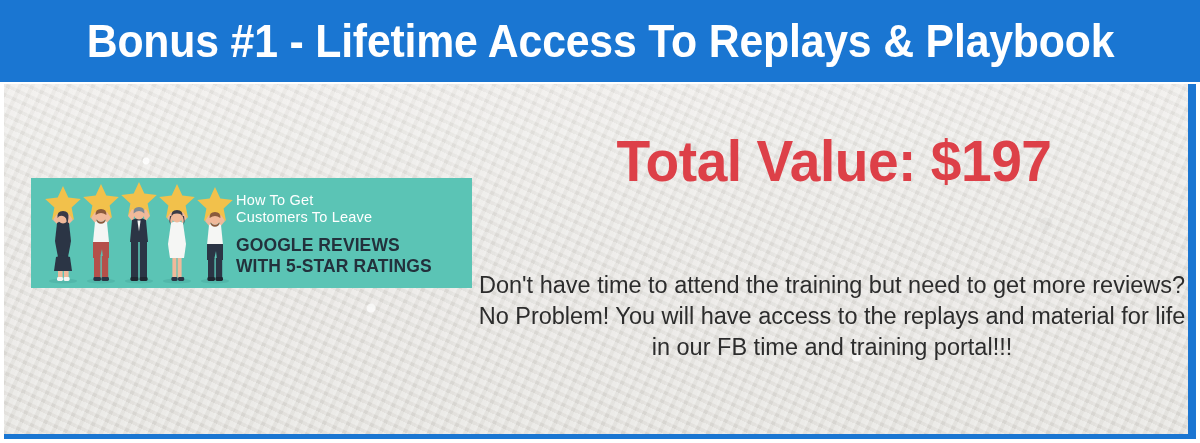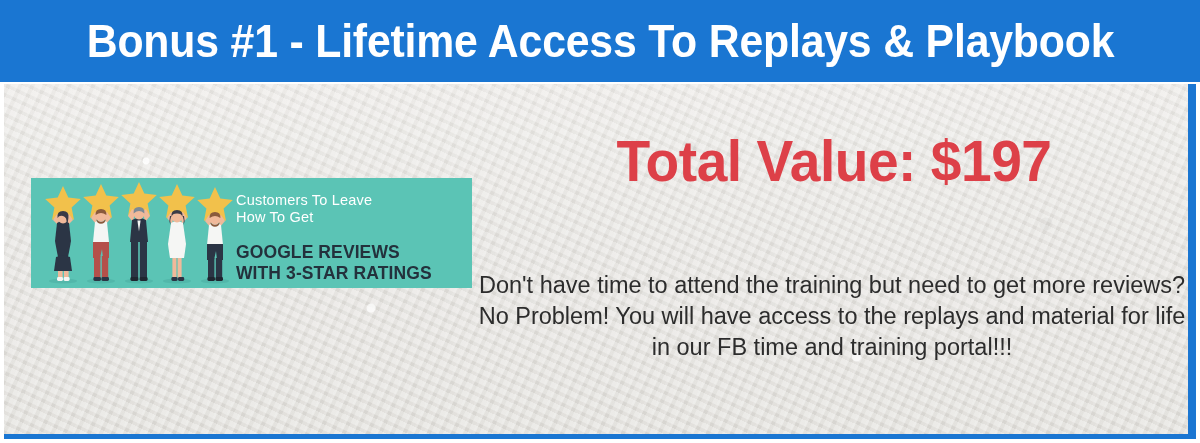--- a/index.html
+++ b/index.html
@@ -108,21 +108,21 @@
   }
   .thumb-line-bold {
     color: #23313c;
     font-family: "Liberation Sans", sans-serif;
     font-weight: bold;
     font-size: 17.5px;
     line-height: 20.5px;
     letter-spacing: 0.1px;
     white-space: nowrap;
   }
-  #thumb-bold-wrap { margin-top: 16px; }
+  #thumb-bold-wrap { margin-top: 9px; }
 
   
   #value-headline {
     position: absolute;
     left: 480px;
     top: 46px;
     width: 700px;
     text-align: center;
     color: #dd4048;
     font-family: "Liberation Sans", sans-serif;
@@ -240,25 +240,25 @@
             <circle cx="176" cy="41" r="5.4" fill="#f0b99a"></circle>
             <path d="M170.6 40 q-0.5 -6 5.4 -6 q5.9 0 5.4 6 q-3 -2 -5.4 -2 q-2.4 0 -5.4 2 Z" fill="#8a5a3c"></path>
             <path d="M171.4 44.5 q4.6 4.5 9.2 0 q-0.6 4.3 -4.6 4.3 q-4 0 -4.6 -4.3 Z" fill="#8a5a3c"></path>
             <rect x="168.4" y="99" width="7.6" height="4" rx="1.4" fill="#1f2630"></rect>
             <rect x="176.4" y="99" width="7.6" height="4" rx="1.4" fill="#1f2630"></rect>
           </g>
         </svg>
       </div>
 
       <div id="thumb-text">
+        <div class="thumb-line-light">How To Get</div>
         <div class="thumb-line-light">Customers To Leave</div>
-        <div class="thumb-line-light">How To Get</div>
         <div id="thumb-bold-wrap">
           <div class="thumb-line-bold">GOOGLE REVIEWS</div>
-          <div class="thumb-line-bold">WITH 3-STAR RATINGS</div>
+          <div class="thumb-line-bold">WITH 5-STAR RATINGS</div>
         </div>
       </div>
     </div>
 
     <div id="value-headline">Total Value: $197</div>
 
     <div id="bonus-description">Don't have time to attend the  training but need to get more reviews? No Problem! You will have access to the  replays and material for life in our FB time and training portal!!!</div>
 
   </div>
 </div>

